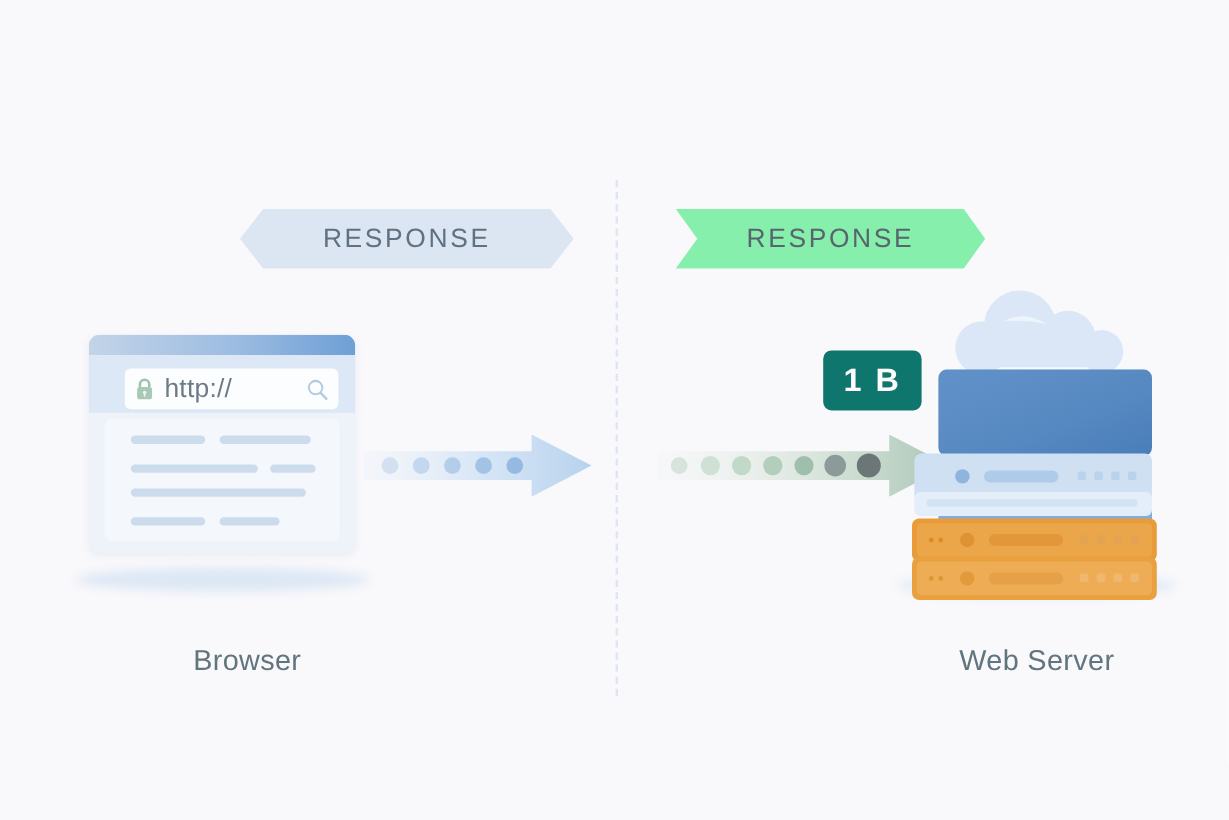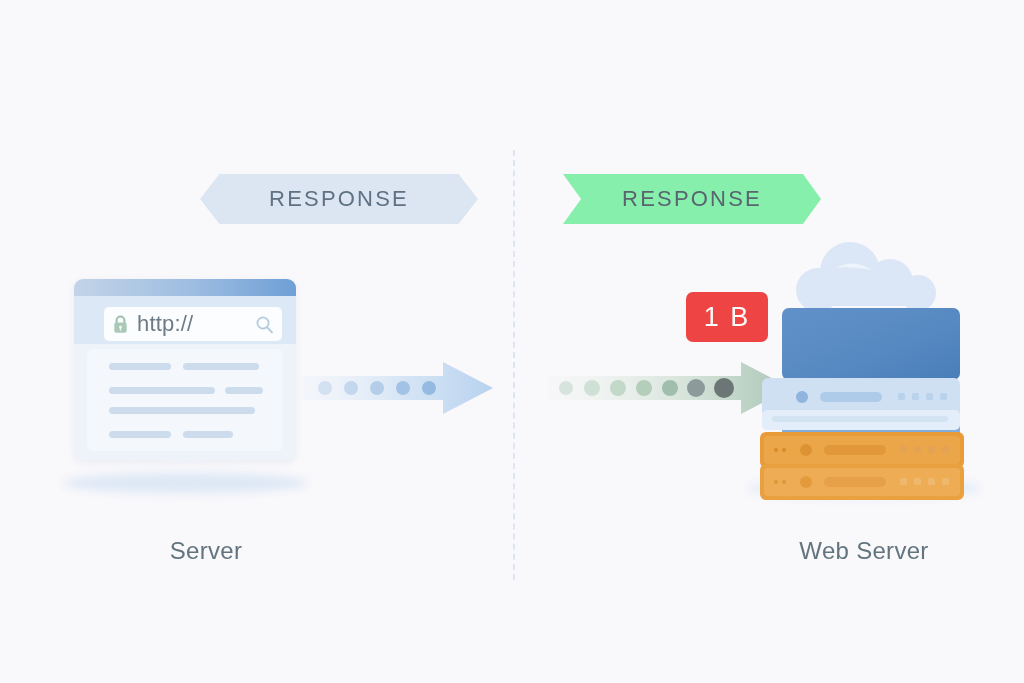--- a/index.html
+++ b/index.html
@@ -137,27 +137,28 @@
   #arrow-response { left: 548px; top: 362px; width: 243px; height: 52px; }
 
   
   #badge {
     position: absolute;
     left: 686px;
     top: 292px;
     width: 82px;
     height: 50px;
     border-radius: 7px;
-    background: #ef4444;
+    background: #0f766e;
     color: #fdfcfa;
     font-size: 27px;
     letter-spacing: 2px;
     display: flex;
     align-items: center;
     justify-content: center;
+    font-weight: bold;
   }
 
   
   #server { position: absolute; left: 740px; top: 230px; width: 260px; height: 270px; }
   #server-shadow {
     position: absolute;
     left: 748px;
     top: 478px;
     width: 232px;
     height: 20px;
@@ -317,16 +318,16 @@
       <circle cx="44" cy="252" r="2" fill="#dd9634"></circle>
       <circle cx="66" cy="252" r="6" fill="#e29a3b"></circle>
       <rect x="84" y="247" width="62" height="10" rx="5" fill="#e6a047"></rect>
       <rect x="160" y="248" width="7" height="7" rx="1.5" fill="#eeb86e"></rect>
       <rect x="174" y="248" width="7" height="7" rx="1.5" fill="#eeb86e"></rect>
       <rect x="188" y="248" width="7" height="7" rx="1.5" fill="#eeb86e"></rect>
       <rect x="202" y="248" width="7" height="7" rx="1.5" fill="#eeb86e"></rect>
     </g>
   </svg>
 
-  <div class="caption" id="caption-browser">Server</div>
+  <div class="caption" id="caption-browser">Browser</div>
   <div class="caption" id="caption-server">Web Server</div>
 
 </div>
 
 </body></html>

